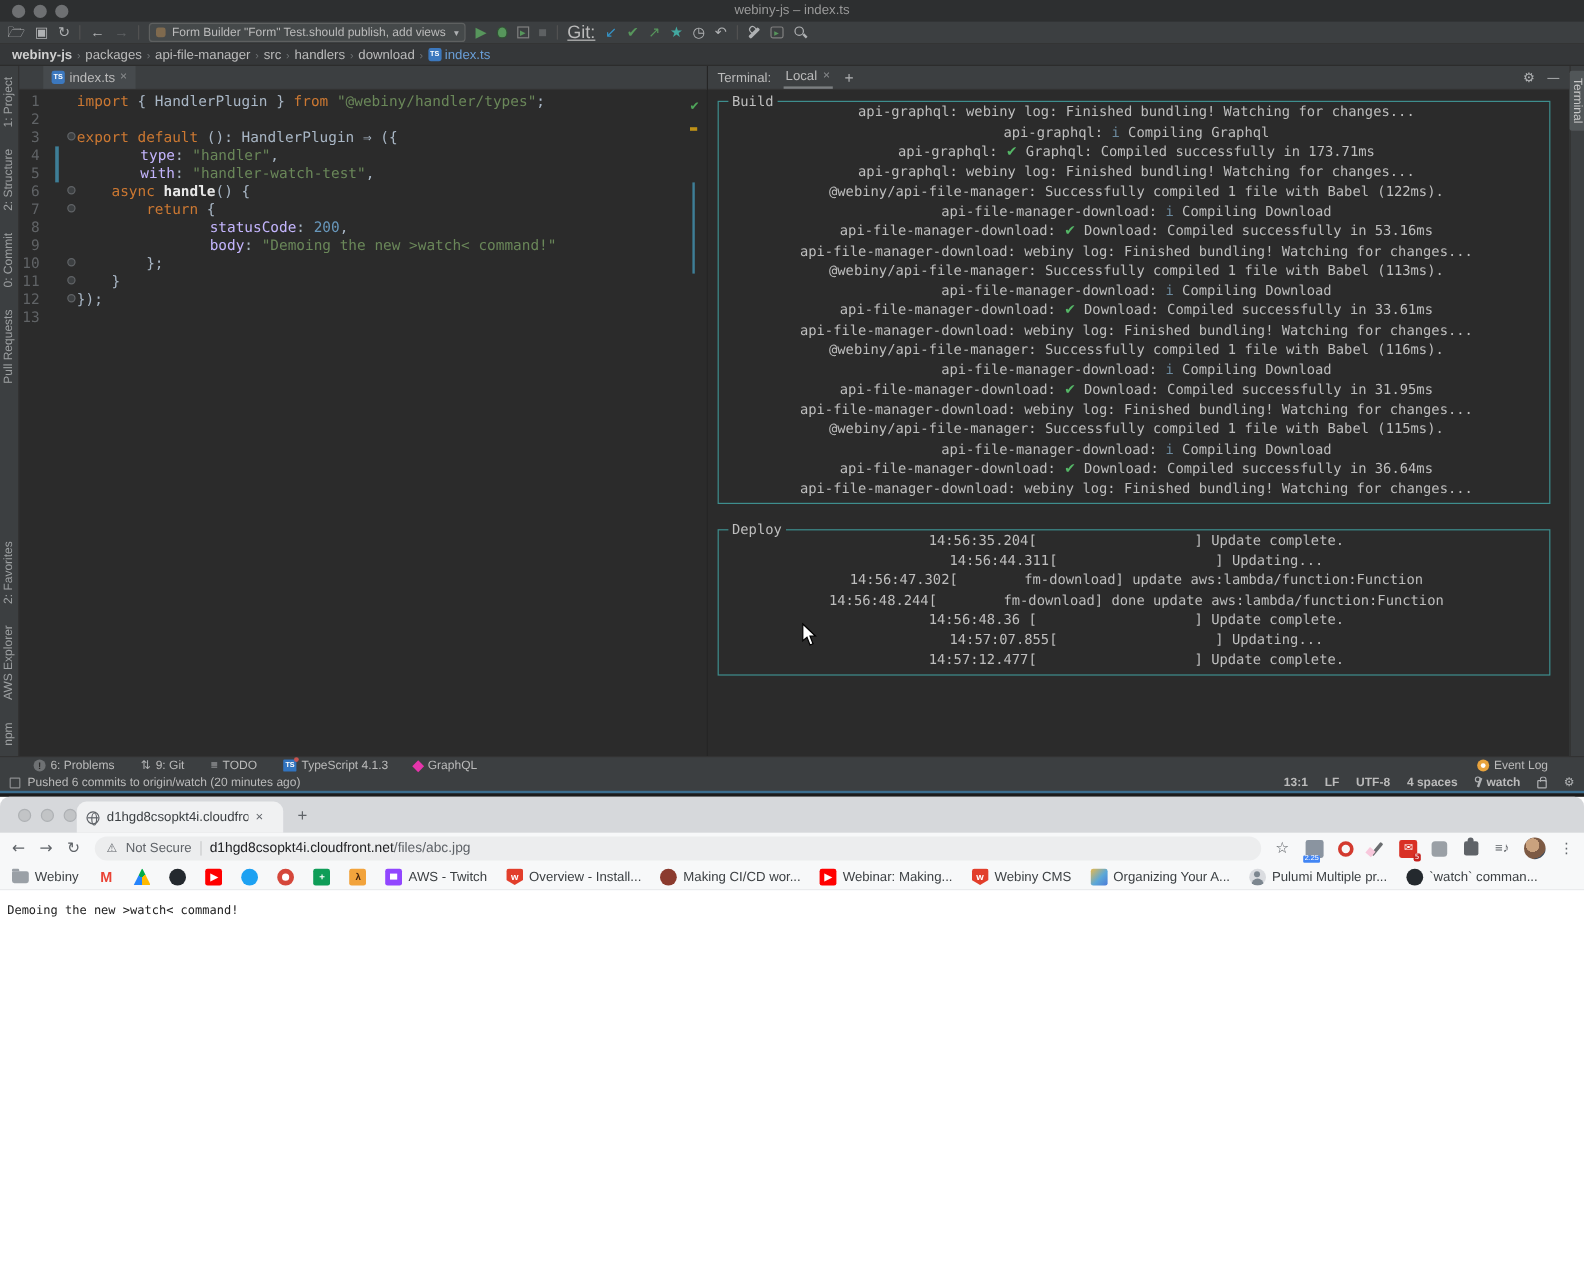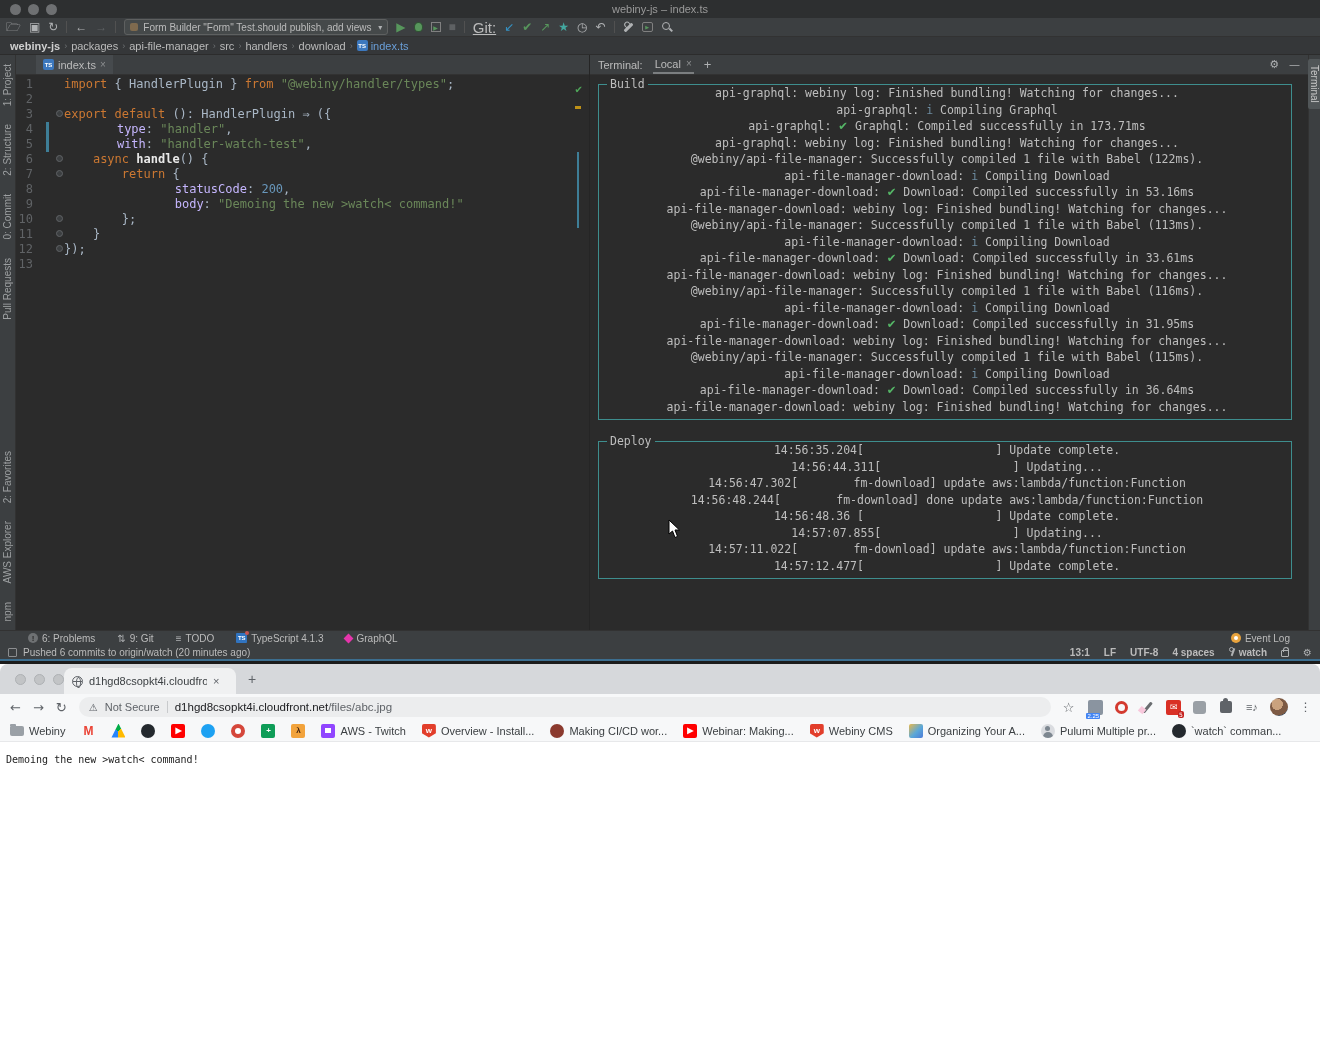--- a/index.html
+++ b/index.html
@@ -327,21 +327,20 @@
           </div>
           <div class="tbox deploy">
             <span class="tbox-title">Deploy</span>
             <div id="deployLines">
                 <div class="tline"><span>14:56:35.204[                   ] Update complete.</span></div>
                 <div class="tline"><span>14:56:44.311[                   ] Updating...</span></div>
                 <div class="tline"><span>14:56:47.302[        fm-download] update aws:lambda/function:Function</span></div>
                 <div class="tline"><span>14:56:48.244[        fm-download] done update aws:lambda/function:Function</span></div>
                 <div class="tline"><span>14:56:48.36 [                   ] Update complete.</span></div>
                 <div class="tline"><span>14:57:07.855[                   ] Updating...</span></div>
-                <div class="tline"><span>14:57:11.022[        fm-download] update aws:lambda/function:Function</span></div>
                 <div class="tline"><span>14:57:12.477[                   ] Update complete.</span></div>
               </div>
           </div>
         </div>
       </div>
 
       <div class="stripe right" id="stripeR">
           <span class="vlabel active">Terminal</span>
         </div>
     </div>

